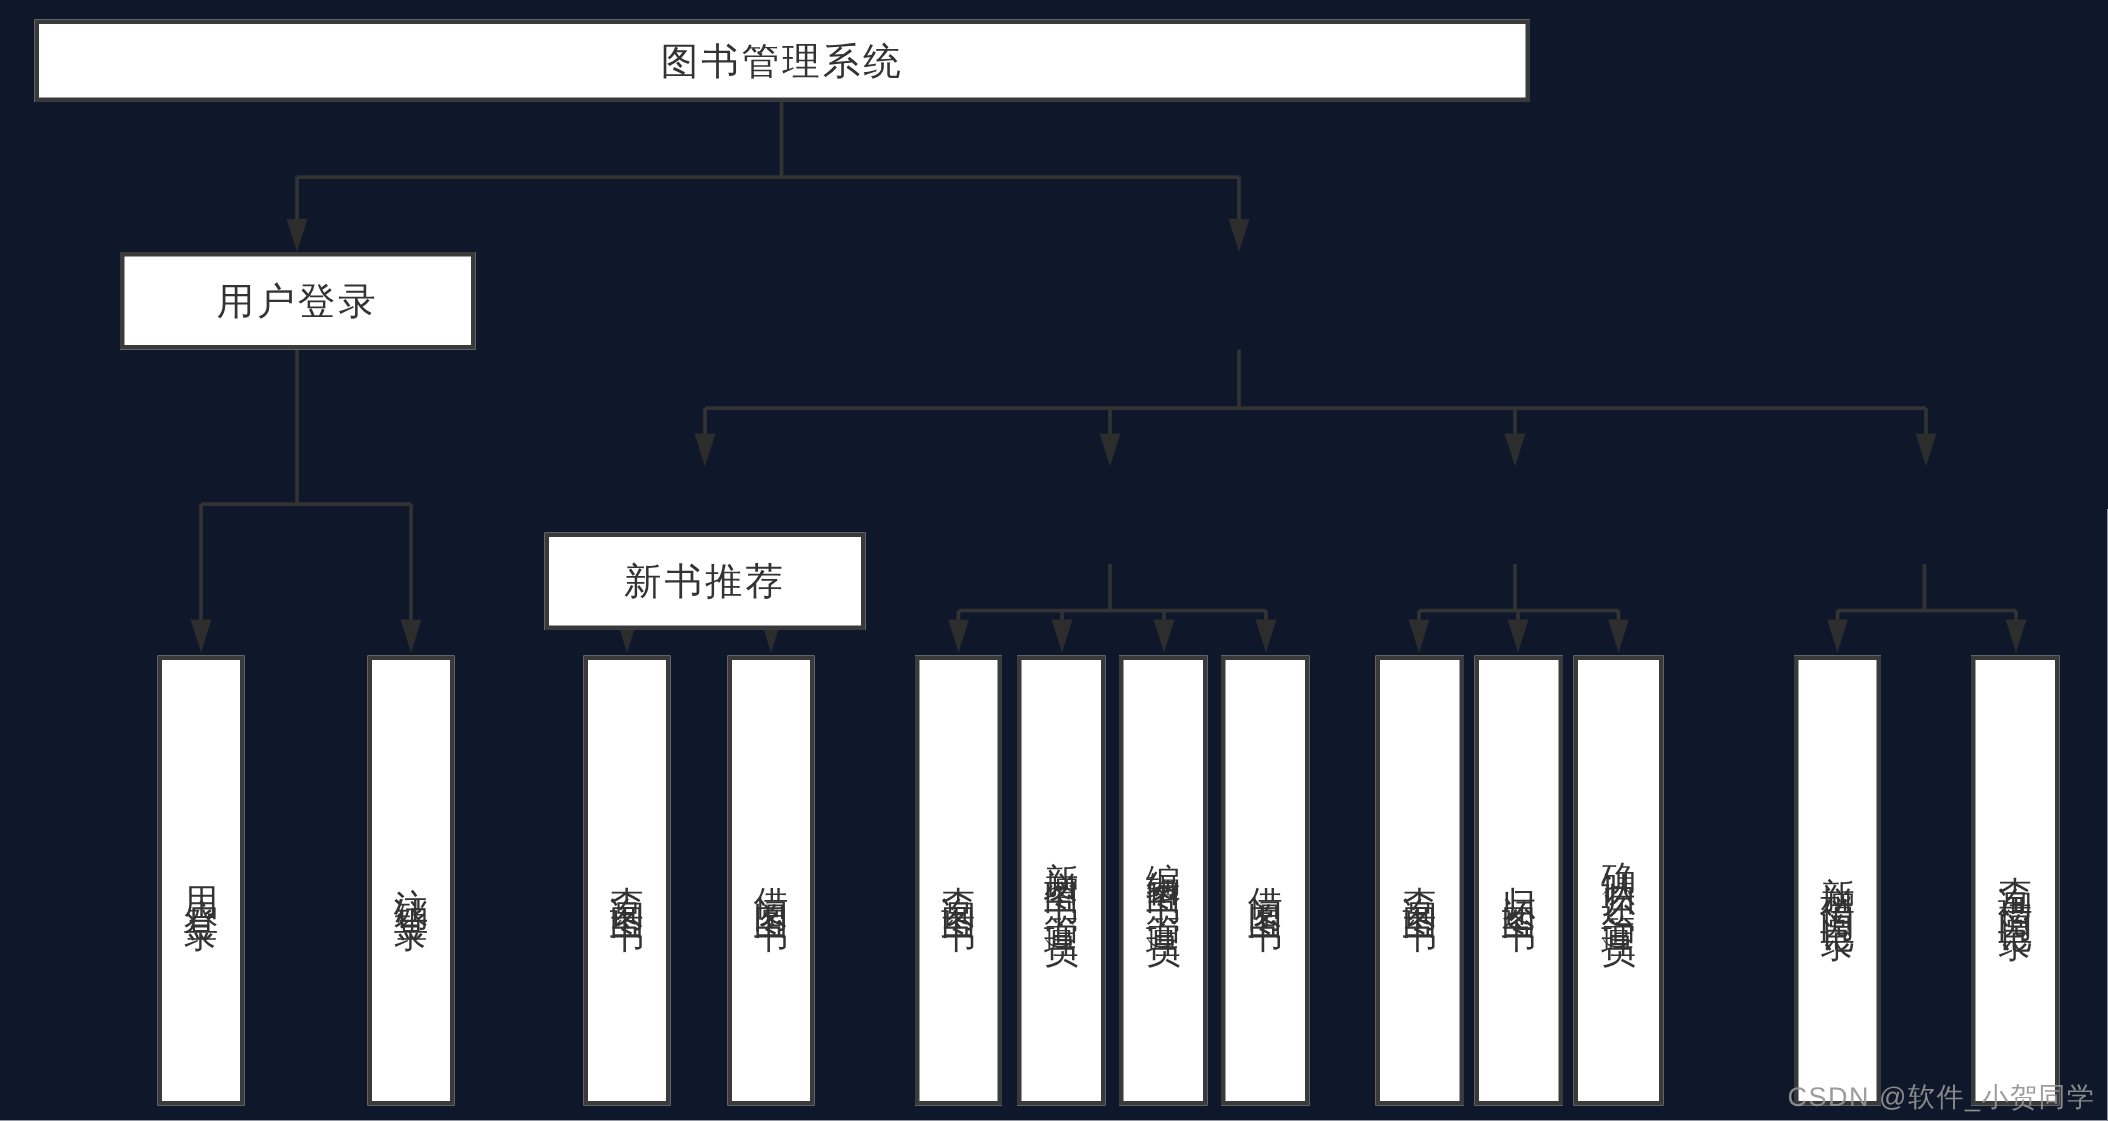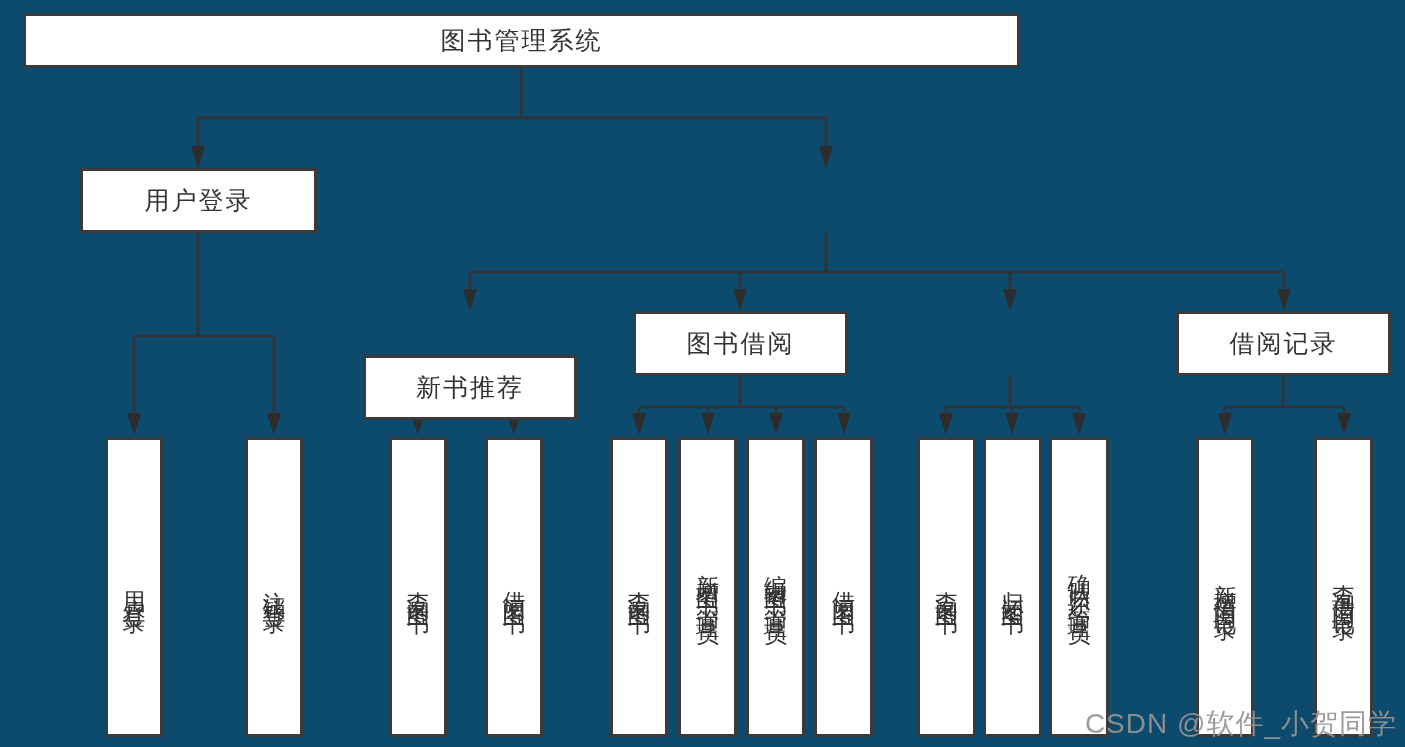--- a/index.html
+++ b/index.html
@@ -1,19 +1,19 @@
 <!DOCTYPE html>
 <html><head>
 <meta charset="utf-8">
 <style>
   html,body { margin:0; padding:0; background:#ffffff; }
   .canvas {
     position:relative;
     width:1405px; height:747px;
-    background:#0c4a6e;
+    background:#0f172a;
     font-family:"Liberation Sans","DejaVu Sans",sans-serif;
     overflow:hidden;
   }
   .connectors {
     position:absolute; left:0; top:0;
     width:1405px; height:747px;
     pointer-events:none;
   }
   .node {
     position:absolute;
@@ -54,21 +54,21 @@
   .n-bb-edit         { left:746px;  width:59px; letter-spacing:4px; }
   .n-bb-borrow       { left:814px;  width:59px; }
   .n-cb-query        { left:917px;  width:59px; }
   .n-cb-return       { left:983px;  width:59px; }
   .n-cb-confirm      { left:1049px; width:60px; letter-spacing:4px; }
   .n-br-add          { left:1196px; width:58px; letter-spacing:5px; }
   .n-br-query        { left:1314px; width:59px; letter-spacing:5px; }
   .watermark {
     position:absolute;
     right:8px; bottom:4px;
-    font-size:28px;
+    font-size:18px;
     color:rgba(148,148,148,0.92);
     letter-spacing:1px;
     white-space:nowrap;
   }
 </style>
 </head>
 <body>
 
 <div class="canvas">
 
@@ -136,22 +136,20 @@
       <polygon points="1218,413 1232,413 1225,435"></polygon>
       <polygon points="1337,413 1351,413 1344,435"></polygon>
     </g>
   </svg>
 
   <div class="node h n-root">图书管理系统</div>
 
   <div class="node h n-user-login">用户登录</div>
 
   <div class="node h n-new-book">新书推荐</div>
-  <div class="node h n-book-borrow">图书借阅</div>
-  <div class="node h n-borrow-record">借阅记录</div>
 
   <div class="node v leaf n-leaf-user-login">用户登录</div>
   <div class="node v leaf n-leaf-logout">注销登录</div>
 
   <div class="node v leaf n-nb-query">查询图书</div>
   <div class="node v leaf n-nb-borrow">借阅图书</div>
 
   <div class="node v leaf n-bb-query">查询图书</div>
   <div class="node v leaf n-bb-add">新增图书（管理员）</div>
   <div class="node v leaf n-bb-edit">编辑图书（管理员）</div>

